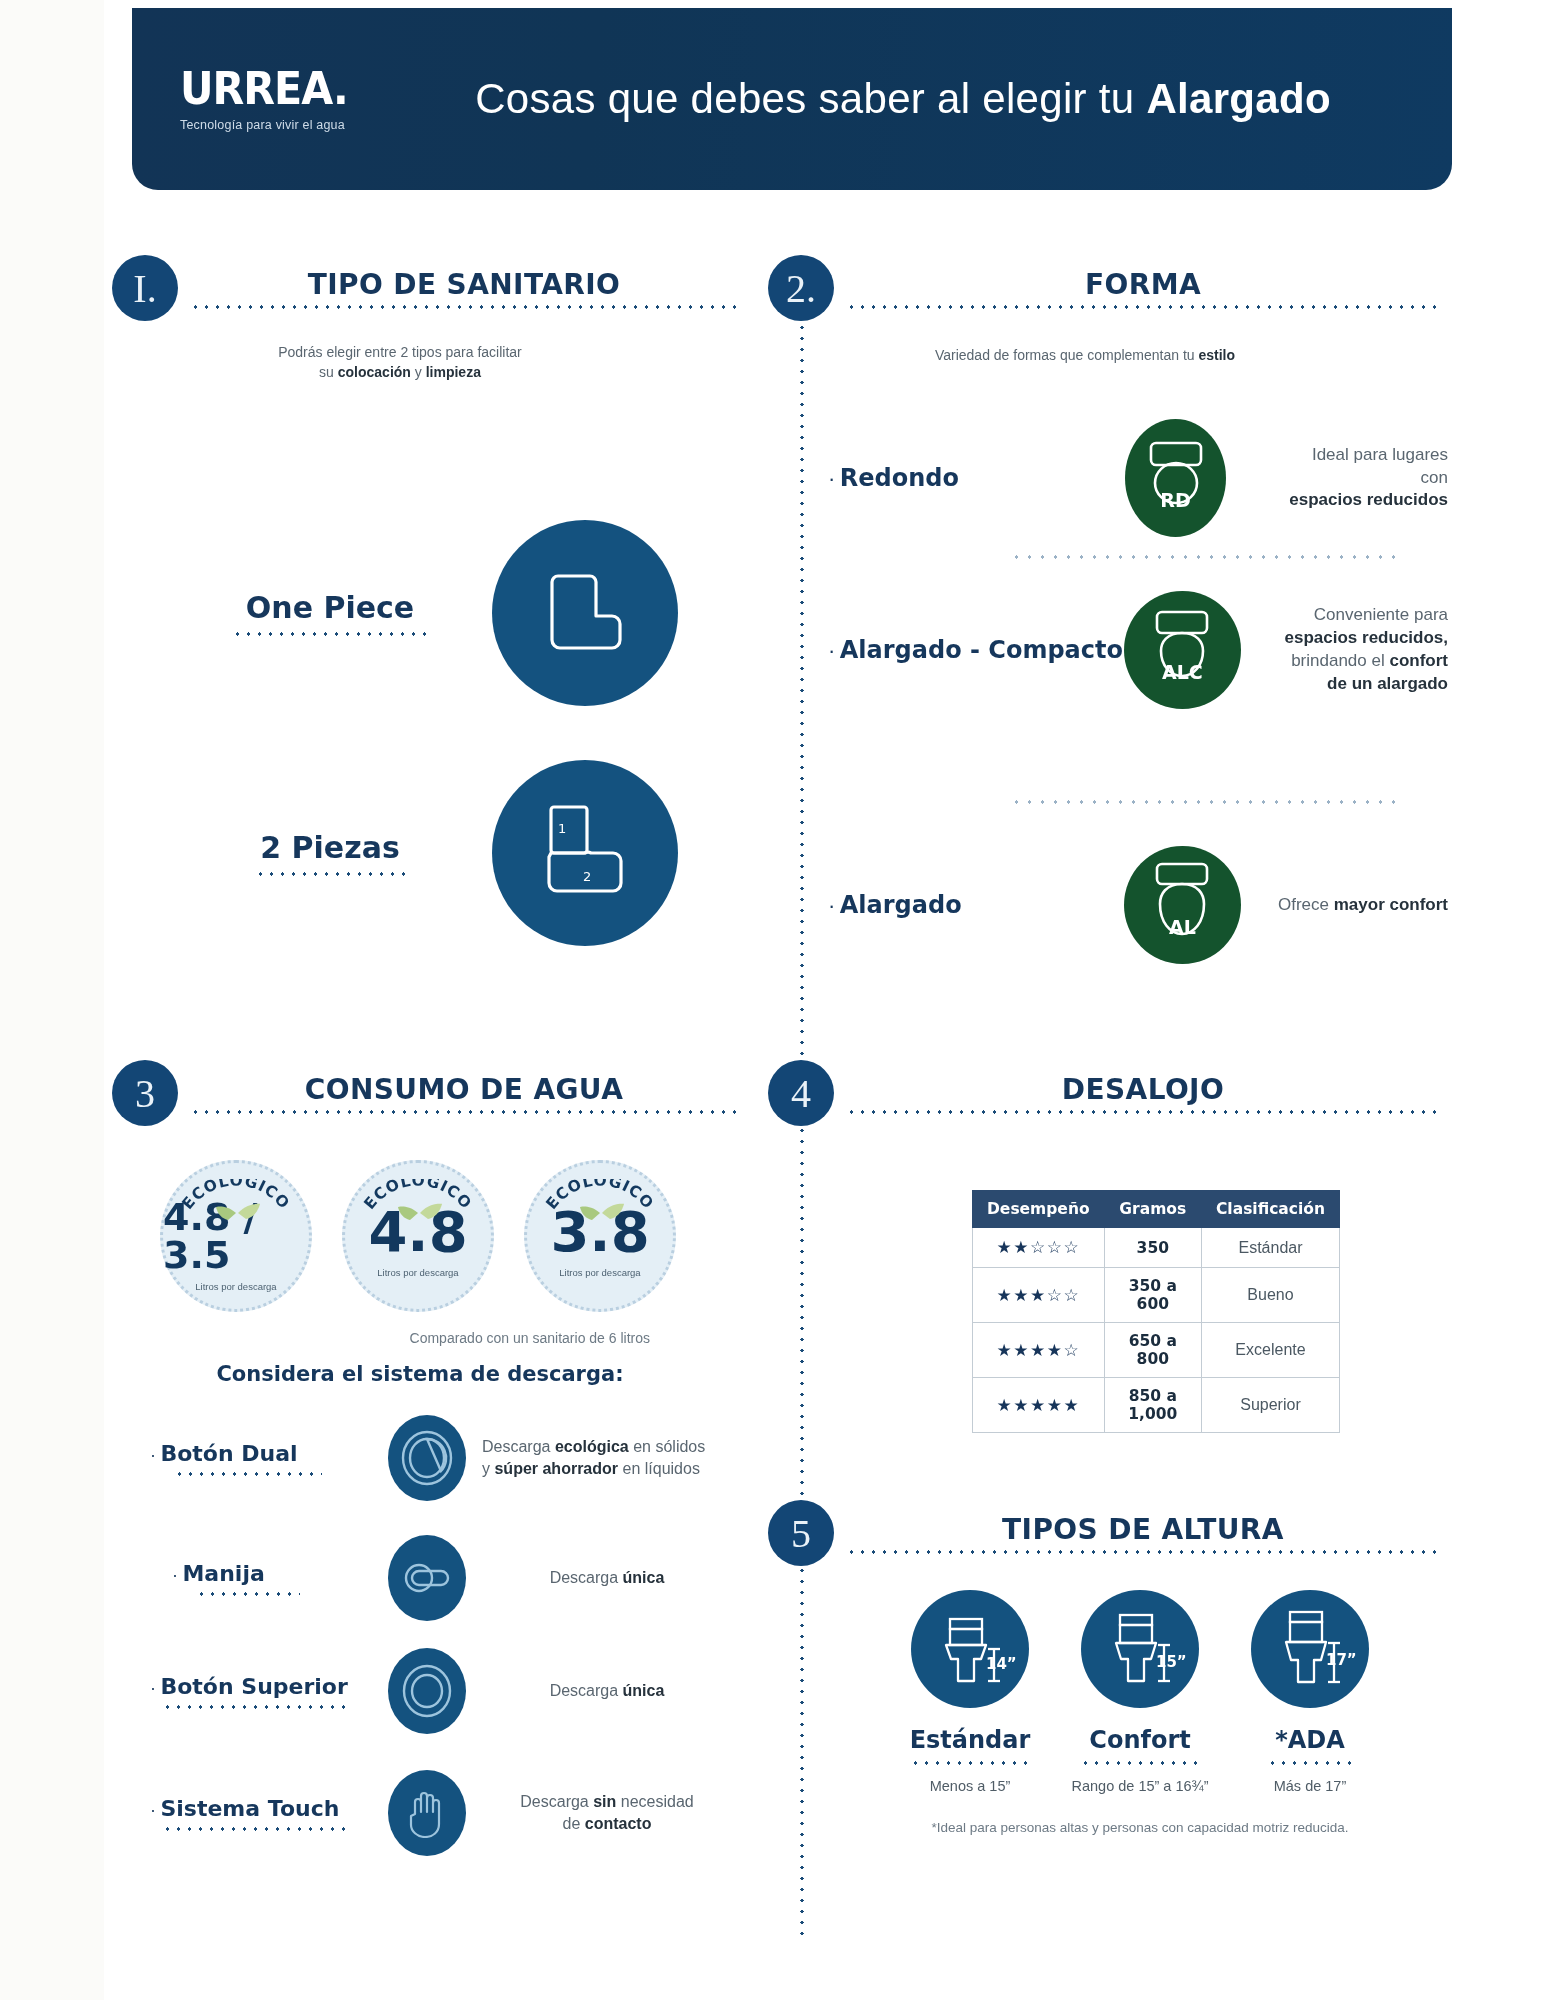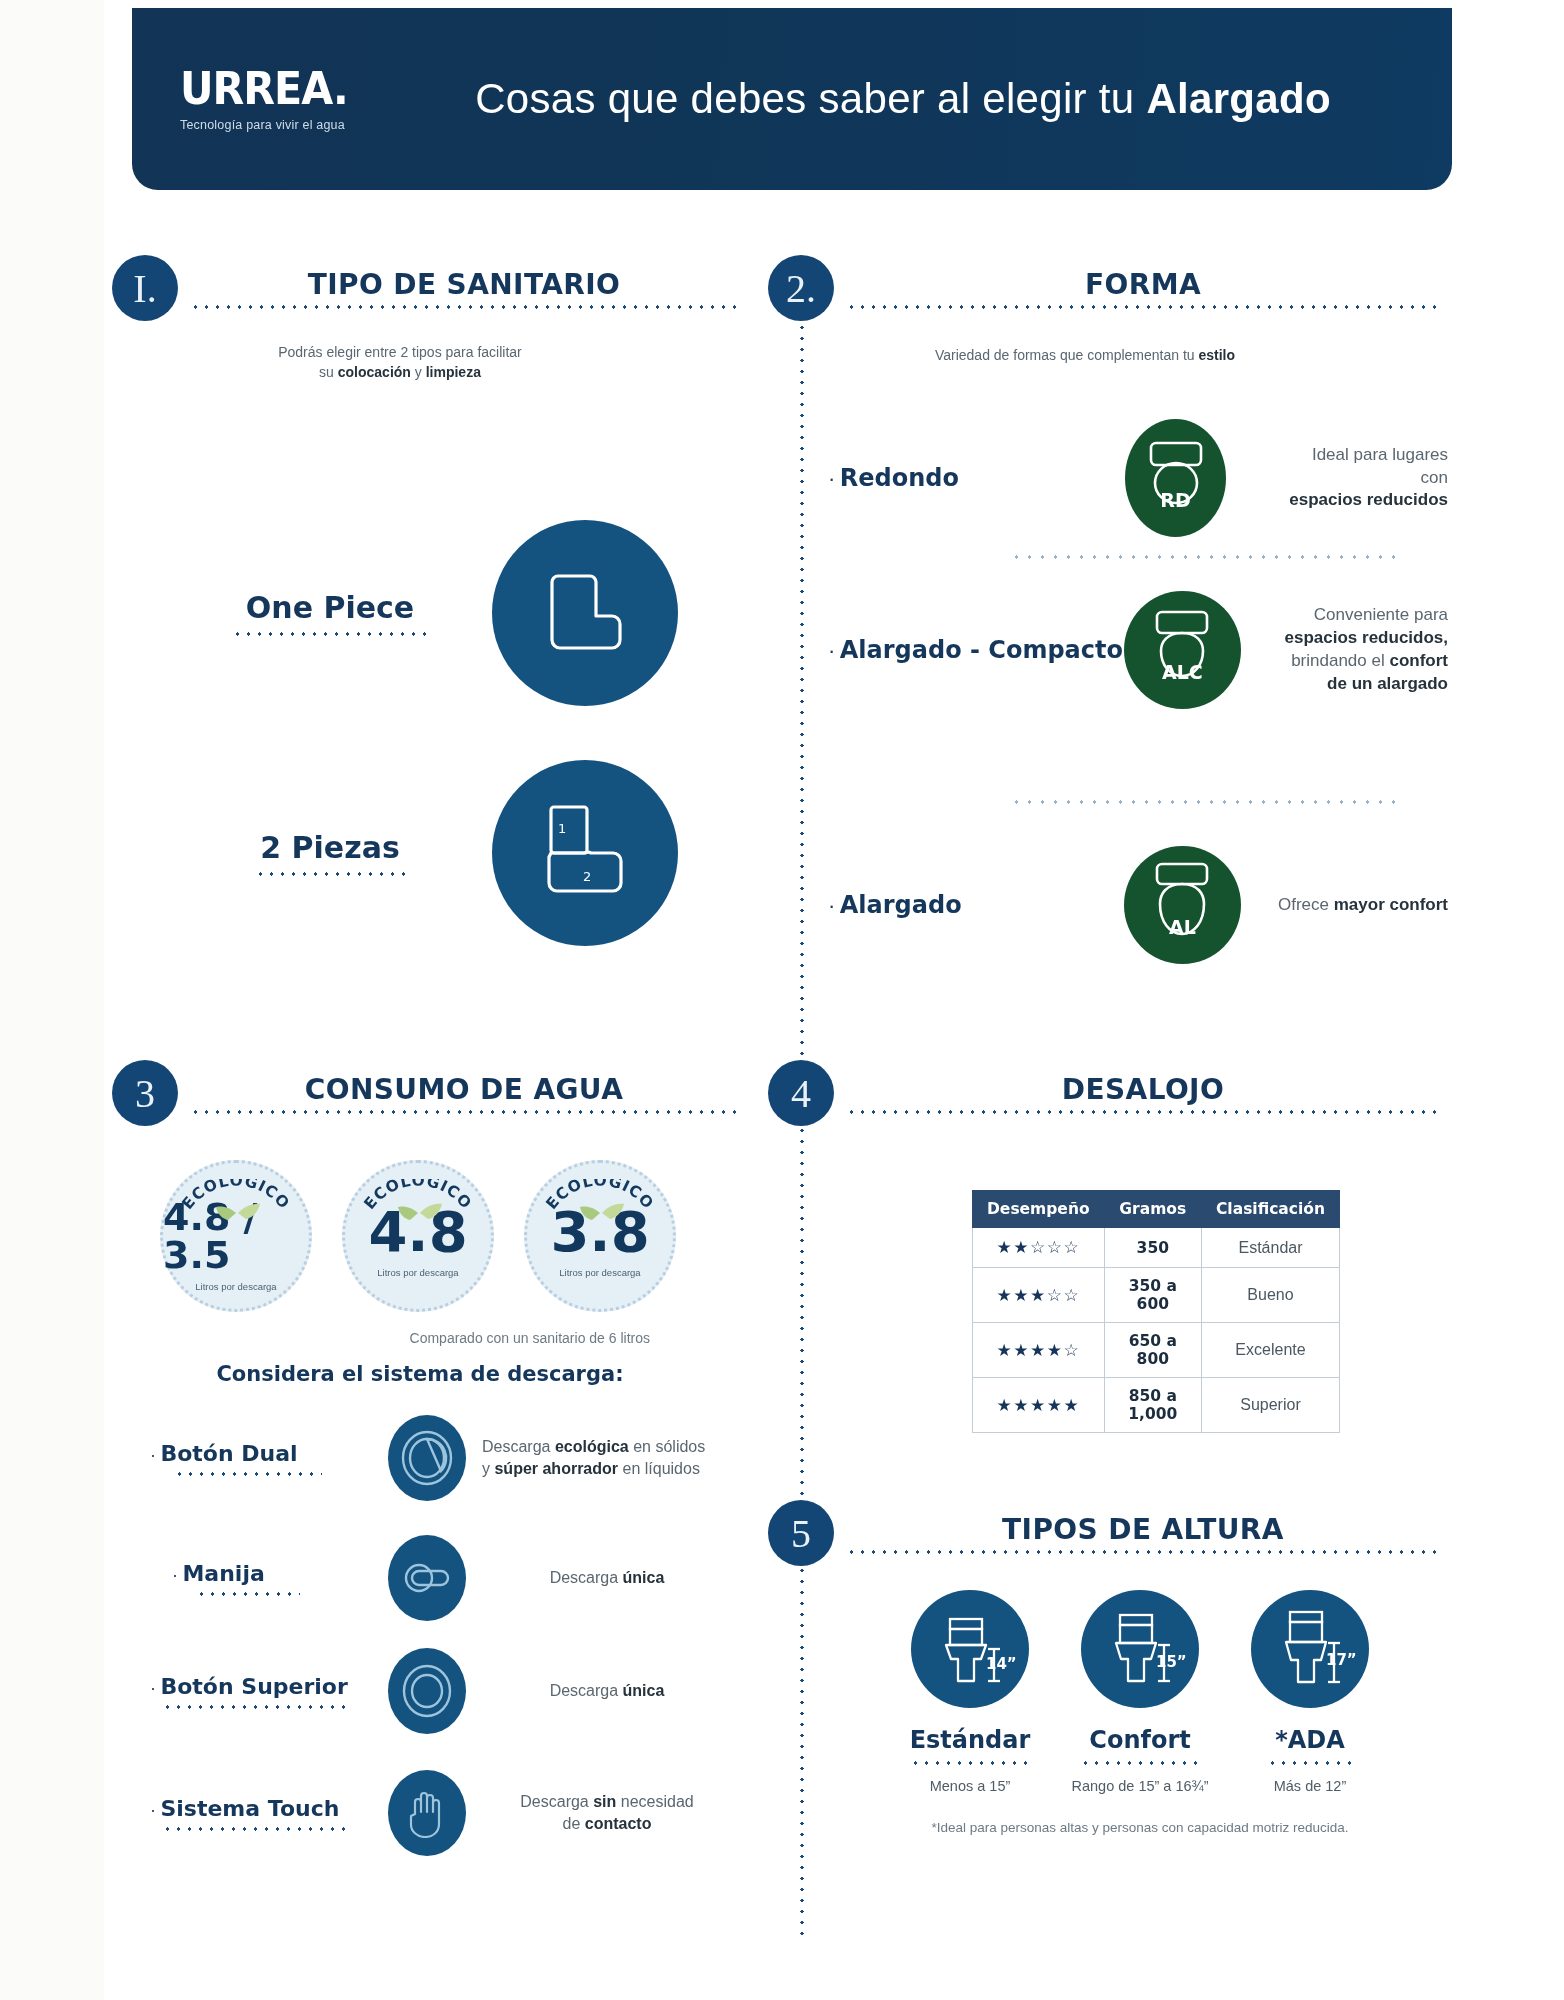--- a/index.html
+++ b/index.html
@@ -535,18 +535,18 @@
         <rect x="26" y="19" width="32" height="20" fill="none" stroke="#fff" stroke-width="2.3"></rect>
         <path d="M22 39 h40 l-5 18 h-7 v22 h-16 v-22 h-7 z" fill="none" stroke="#fff" stroke-width="2.3" stroke-linejoin="round"></path>
         <line x1="70" y1="40" x2="70" y2="79" stroke="#fff" stroke-width="2.3"></line>
         <line x1="64" y1="40" x2="76" y2="40" stroke="#fff" stroke-width="2.3"></line>
         <line x1="64" y1="79" x2="76" y2="79" stroke="#fff" stroke-width="2.3"></line>
         <text x="62" y="62" fill="#fff" font-size="15" font-weight="bold" font-family="DejaVu Sans, sans-serif">17”</text>
       </svg>
     </div>
     <div class="ht-name">*ADA</div>
     <div class="ht-underline" style="width:86px;"></div>
-    <div class="ht-range">Más de 12”</div>
+    <div class="ht-range">Más de 17”</div>
   </div>
 
   <div class="foot-note" style="left:880px; top:1820px; width:520px;">*Ideal para personas altas y personas con capacidad motriz reducida.</div>
 
 </div>
 
 </body></html>

